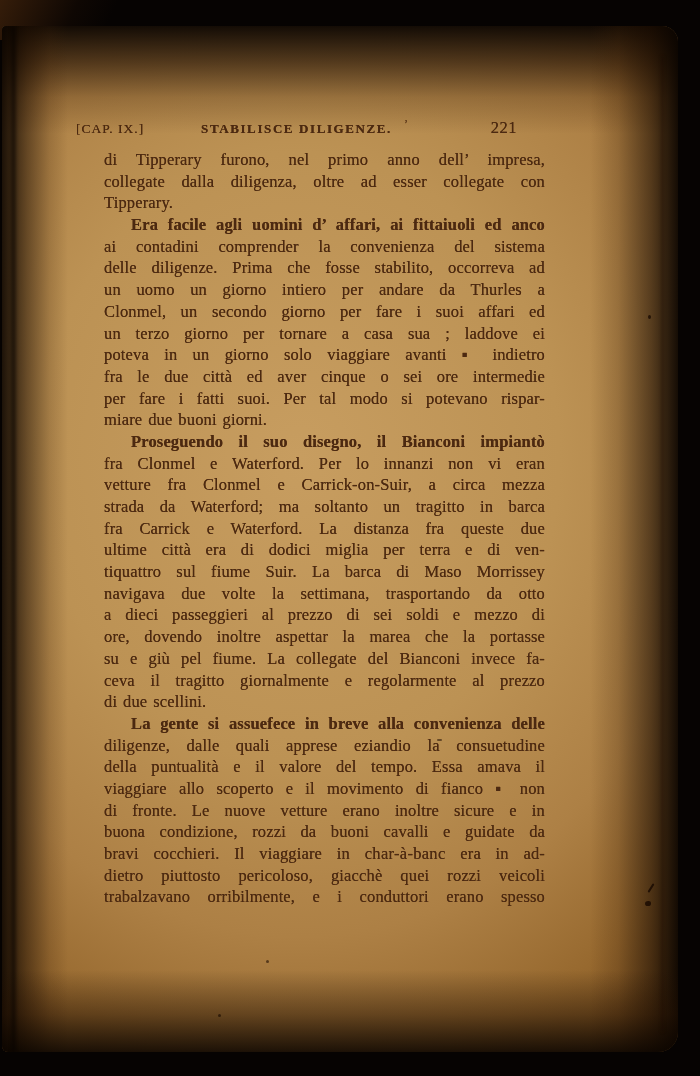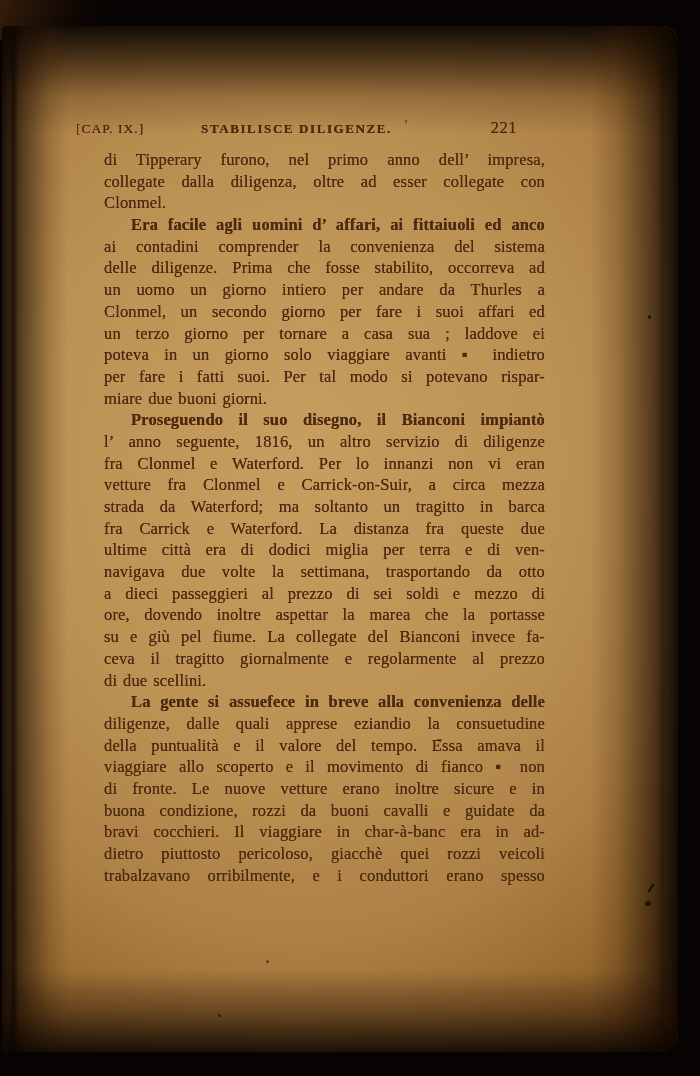--- a/index.html
+++ b/index.html
@@ -71,37 +71,38 @@
     <div class="header ink">
       <span class="h-left">[CAP. IX.]</span>
       <span class="h-center">STABILISCE DILIGENZE.</span>
       <span class="h-mark ink">’</span>
       <span class="h-right">221</span>
     </div>
 
     <div class="textblock ink" id="textblock">
         <div class="line">di Tipperary furono, nel primo anno dell’ impresa,</div>
         <div class="line">collegate dalla diligenza, oltre ad esser collegate con</div>
-        <div class="line endline">Clonmel.</div>
+        <div class="line endline">Tipperary.</div>
         <div class="line indent">Era facile agli uomini d’ affari, ai fittaiuoli ed anco</div>
         <div class="line">ai contadini comprender la convenienza del sistema</div>
         <div class="line">delle diligenze. Prima che fosse stabilito, occorreva ad</div>
         <div class="line">un uomo un giorno intiero per andare da Thurles a</div>
         <div class="line">Clonmel, un secondo giorno per fare i suoi affari ed</div>
         <div class="line">un terzo giorno per tornare a casa sua ; laddove ei</div>
         <div class="line">poteva in un giorno solo viaggiare avanti ▪ indietro</div>
+        <div class="line">fra le due città ed aver cinque o sei ore intermedie</div>
         <div class="line">per fare i fatti suoi. Per tal modo si potevano rispar-</div>
         <div class="line endline">miare due buoni giorni.</div>
         <div class="line indent">Proseguendo il suo disegno, il Bianconi impiantò</div>
-        <div class="line">l’ anno seguente, 1816, un altro servizio di diligenze</div>
         <div class="line">fra Clonmel e Waterford. Per lo innanzi non vi eran</div>
         <div class="line">vetture fra Clonmel e Carrick-on-Suir, a circa mezza</div>
         <div class="line">strada da Waterford; ma soltanto un tragitto in barca</div>
         <div class="line">fra Carrick e Waterford. La distanza fra queste due</div>
         <div class="line">ultime città era di dodici miglia per terra e di ven-</div>
+        <div class="line">tiquattro sul fiume Suir. La barca di Maso Morrissey</div>
         <div class="line">navigava due volte la settimana, trasportando da otto</div>
         <div class="line">a dieci passeggieri al prezzo di sei soldi e mezzo di</div>
         <div class="line">ore, dovendo inoltre aspettar la marea che la portasse</div>
         <div class="line">su e giù pel fiume. La collegate del Bianconi invece fa-</div>
         <div class="line">ceva il tragitto giornalmente e regolarmente al prezzo</div>
         <div class="line endline">di due scellini.</div>
         <div class="line indent">La gente si assuefece in breve alla convenienza delle</div>
         <div class="line">diligenze, dalle quali apprese eziandio la consuetudine</div>
         <div class="line">della puntualità e il valore del tempo. Essa amava il</div>
         <div class="line">viaggiare allo scoperto e il movimento di fianco ▪ non</div>

